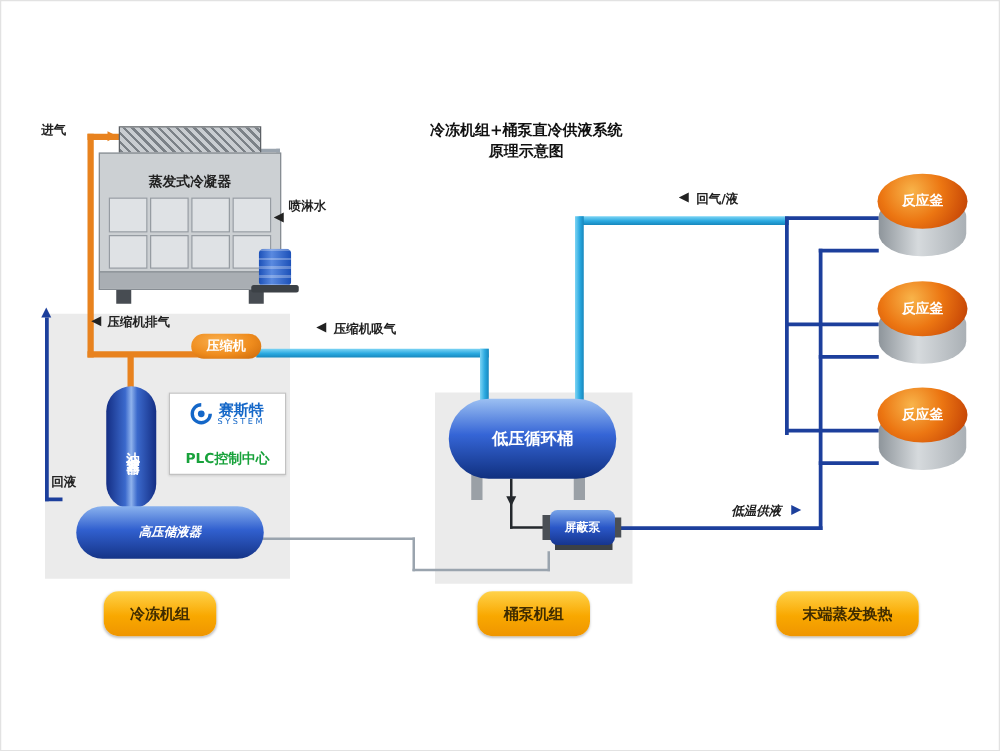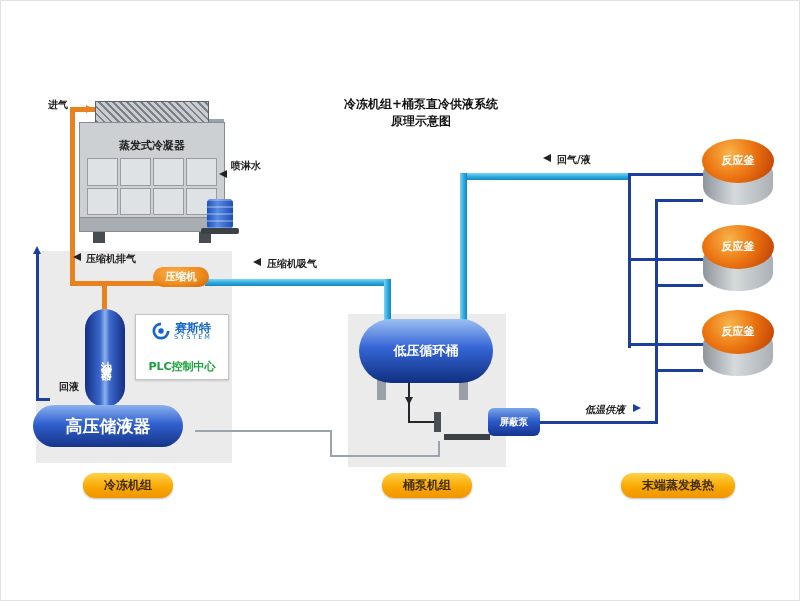--- a/index.html
+++ b/index.html
@@ -41,33 +41,33 @@
   .leg{position:absolute;background:#474c52;z-index:1;}
   .vleg{position:absolute;background:#9aa0a6;z-index:1;}
   .kettle{position:absolute;width:72px;height:68px;z-index:2;}
   .kettle .body{position:absolute;left:1px;top:26px;width:70px;height:40px;
                 background:linear-gradient(90deg,#8e959b,#d6dadd 45%,#aab0b5);
                 border-radius:10px 10px 34px 34px/8px 8px 18px 18px;}
   .kettle .dome{position:absolute;left:0;top:0;width:72px;height:44px;border-radius:50%;
                 background:radial-gradient(circle at 38% 32%,#f8b44a,#ec7612 45%,#cc4d08 80%,#a83d06);}
   .kettle .klabel{position:absolute;left:0;top:14px;width:72px;text-align:center;color:#fff;
                   font-weight:bold;font-size:11px;}
-  .badge{position:absolute;top:472px;height:25px;border-radius:12px;display:flex;align-items:center;
+  .badge{position:absolute;top:472px;height:36px;border-radius:12px;display:flex;align-items:center;
          justify-content:center;font-weight:bold;font-size:12px;color:#402c00;z-index:2;
          background:linear-gradient(180deg,#ffd24a,#f9a800 55%,#ef9500);
          box-shadow:0 1px 2px rgba(0,0,0,.25);}
   .plc{position:absolute;left:134px;top:313px;width:92px;height:64px;background:#fff;z-index:2;
        border:1px solid #c2c2c2;box-shadow:0 1px 2px rgba(0,0,0,.15);display:flex;flex-direction:column;
        align-items:center;justify-content:center;}
   .plc .brandrow{display:flex;align-items:center;gap:4px;}
   .plc .brand{color:#1467c8;font-weight:bold;font-size:12px;line-height:1;}
   .plc .sub{color:#1467c8;font-size:6.5px;letter-spacing:2px;line-height:1.2;}
   .plc .plctitle{color:#18a23b;font-weight:bold;font-size:11px;margin-top:20px;line-height:1;}
   .pumpbody{position:absolute;z-index:2;border-radius:6px;display:flex;align-items:center;justify-content:center;
-            color:#fff;font-weight:bold;margin-left:48px;}
+            color:#fff;font-weight:bold;}
 </style>
 </head>
 <body>
 
 <div id="canvas">
 
   <div class="panel" style="left:35px;top:250px;width:196px;height:212px;"></div>
   <div class="panel" style="left:347px;top:313px;width:158px;height:153px;"></div>
 
   <div class="title">
@@ -152,22 +152,22 @@
         </svg>
       </span>
       <span style="display:flex;flex-direction:column;align-items:center;">
         <span class="brand">赛斯特</span>
         <span class="sub">SYSTEM</span>
       </span>
     </div>
     <div class="plctitle">PLC控制中心</div>
   </div>
 
-  <div class="capsule" style="left:32px;top:404px;width:150px;height:42px;border-radius:21px;font-size:17px;
-              background:linear-gradient(180deg,#8ab2ee,#3160cf 45%,#153487);">
+  <div class="capsule" style="left:60px;top:404px;width:150px;height:42px;border-radius:21px;font-size:10px;
+              background:linear-gradient(180deg,#8ab2ee,#3160cf 45%,#153487);font-style:italic;">
     <span>高压储液器</span>
   </div>
 
   <div class="vleg" style="left:376px;top:375px;width:9px;height:24px;"></div>
   <div class="vleg" style="left:458px;top:375px;width:9px;height:24px;"></div>
   <div class="capsule" style="left:358px;top:318px;width:134px;height:64px;border-radius:32px;font-size:13px;
               background:linear-gradient(180deg,#9cc0f2,#3565d6 45%,#10307f);">
     <span>低压循环桶</span>
   </div>
 
@@ -188,33 +188,33 @@
     <div class="body"></div>
     <div class="dome"></div>
     <div class="klabel">反应釜</div>
   </div>
   <div class="kettle" style="left:701px;top:309px;">
     <div class="body"></div>
     <div class="dome"></div>
     <div class="klabel">反应釜</div>
   </div>
 
-  <div class="lbl" style="left:47px;top:99px;">进气</div>
+  <div class="lbl" style="left:32px;top:99px;">进气</div>
   <div class="tri tri-right o" style="left:85px;top:104px;"></div>
 
   <div class="lbl" style="left:230px;top:160px;">喷淋水</div>
   <div class="tri tri-left" style="left:218px;top:169px;"></div>
 
   <div class="lbl" style="left:85px;top:253px;">压缩机排气</div>
   <div class="tri tri-left" style="left:72px;top:252px;"></div>
 
   <div class="lbl" style="left:266px;top:258px;">压缩机吸气</div>
   <div class="tri tri-left" style="left:252px;top:257px;"></div>
 
-  <div class="lbl" style="left:58px;top:381px;">回液</div>
+  <div class="lbl" style="left:40px;top:381px;">回液</div>
   <div class="tri tri-up" style="left:32px;top:245px;"></div>
 
   <div class="lbl" style="left:556px;top:154px;">回气/液</div>
   <div class="tri tri-left" style="left:542px;top:153px;"></div>
 
   <div class="lbl" style="left:584px;top:404px;font-style:italic;">低温供液</div>
   <div class="tri tri-right n" style="left:632px;top:403px;"></div>
 
   <div class="tri tri-down" style="left:404px;top:396px;"></div>
 

